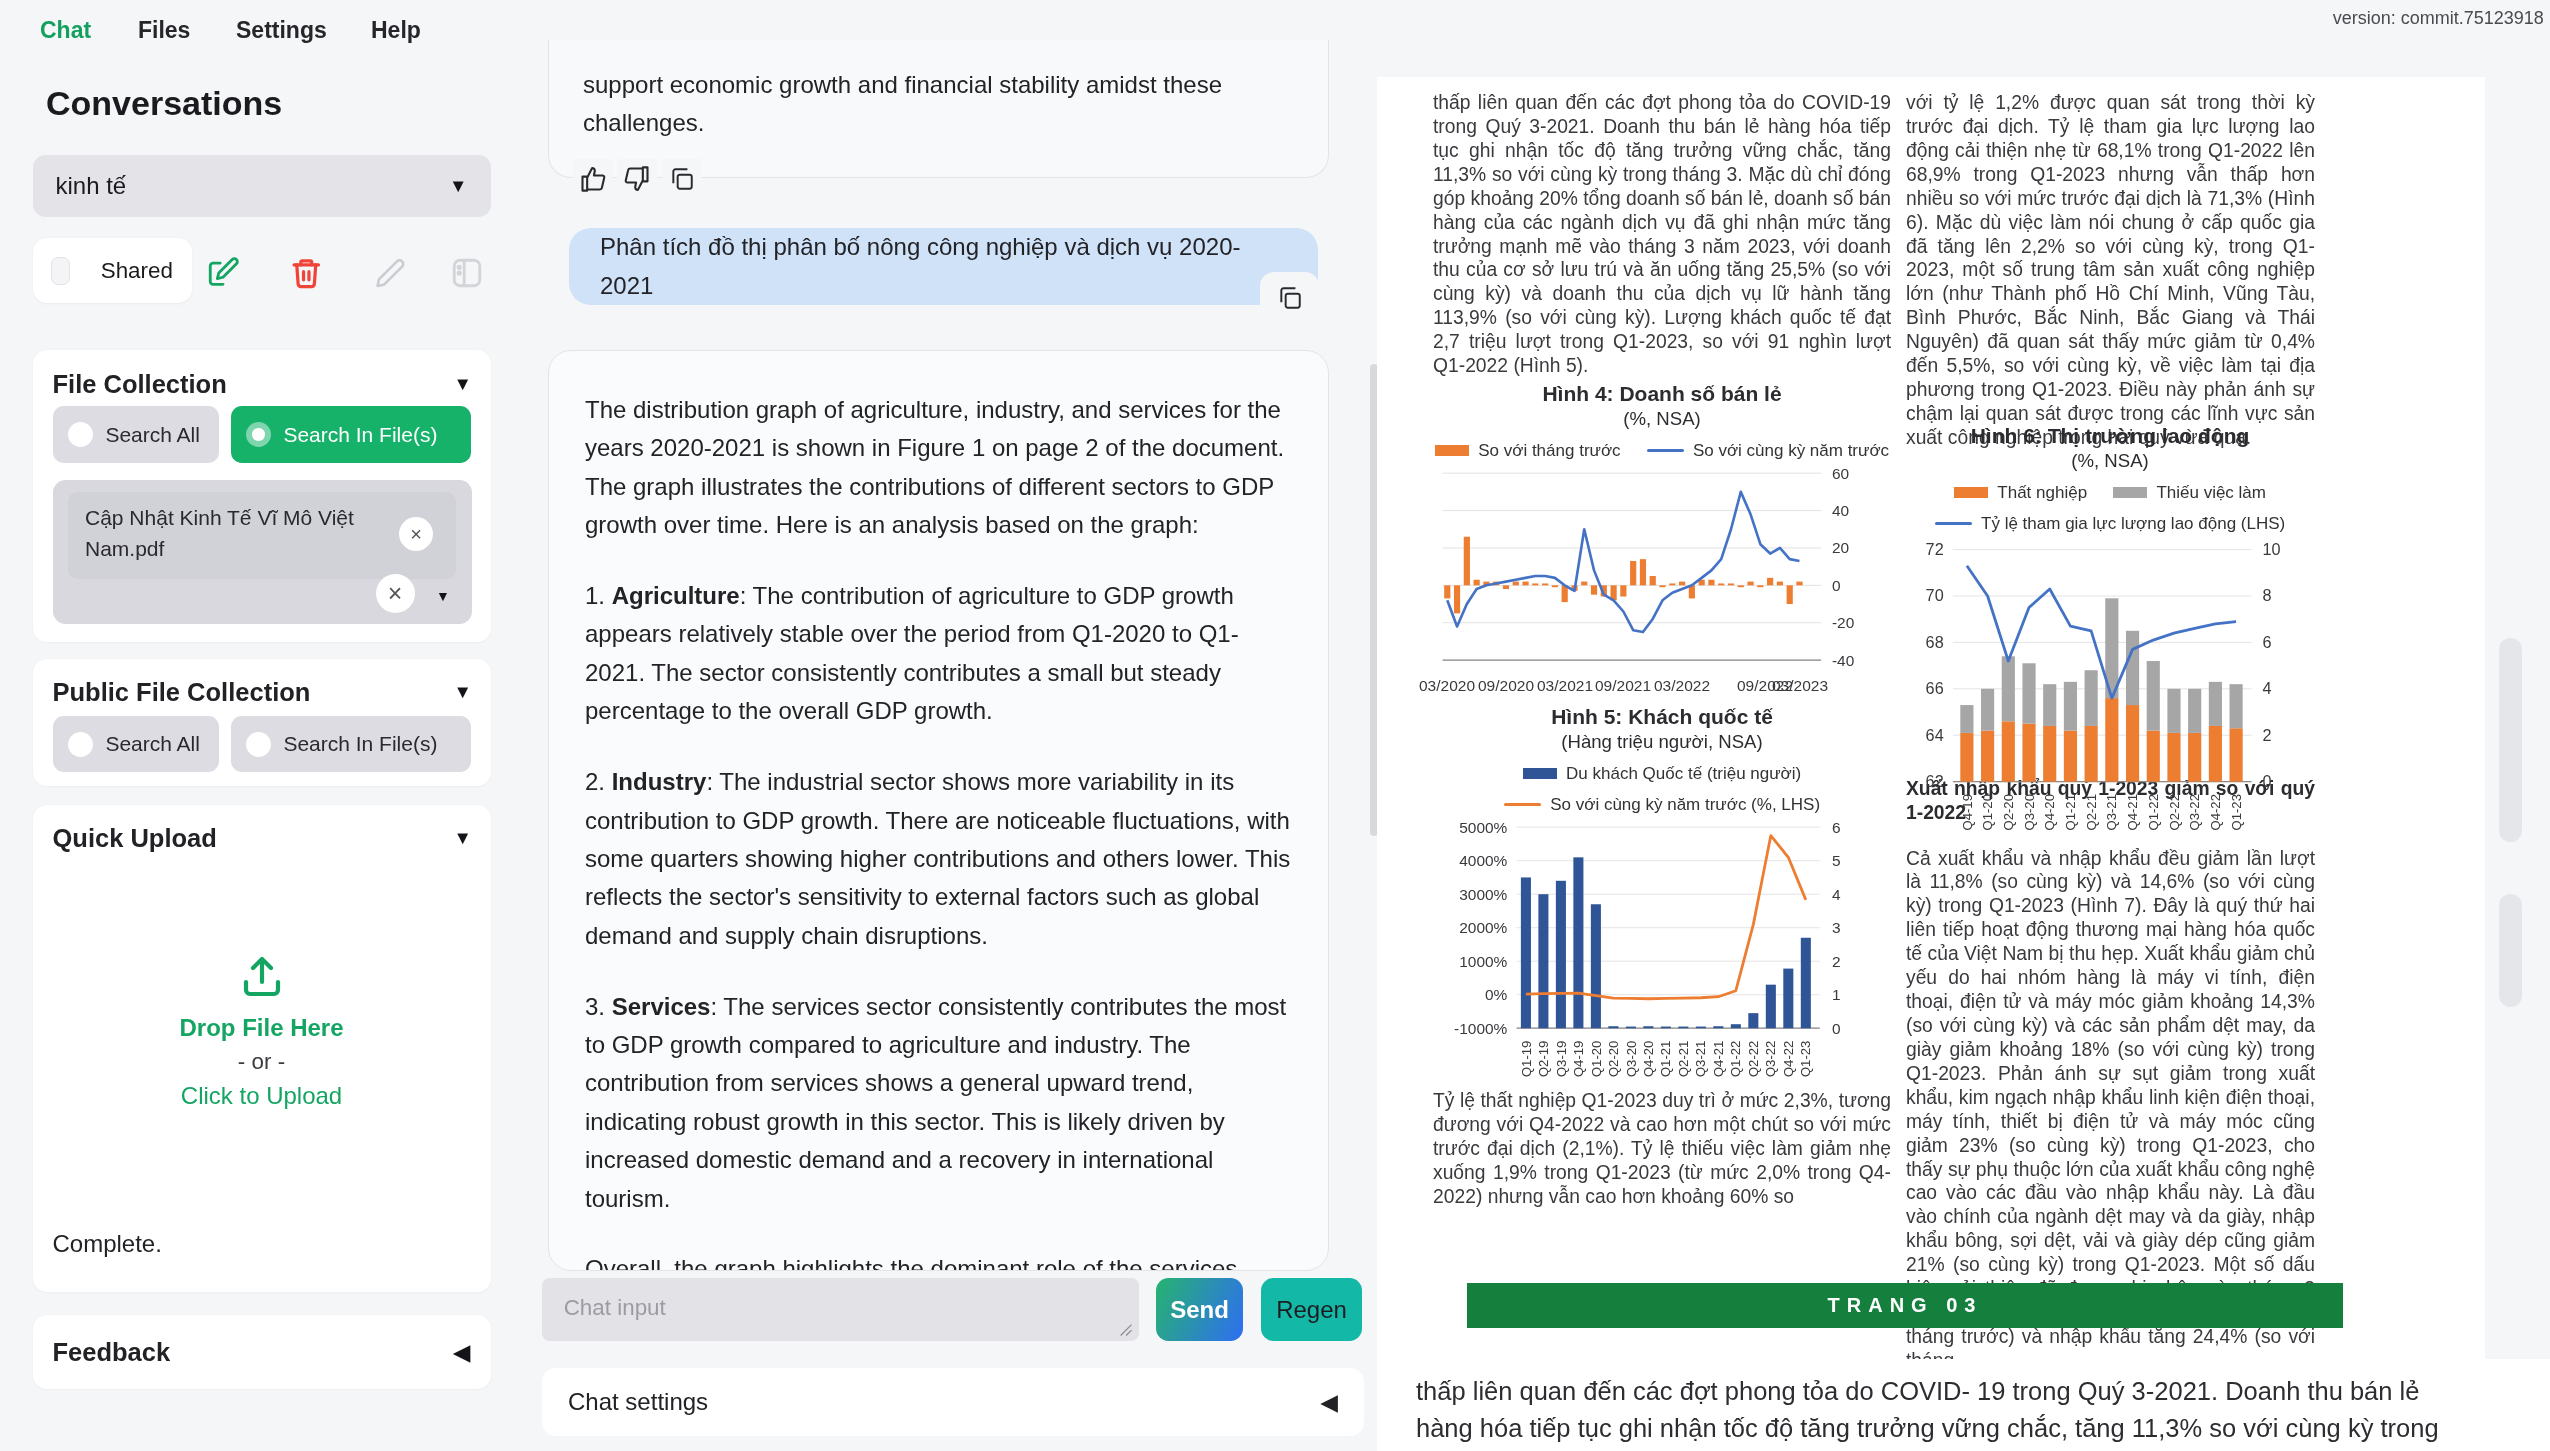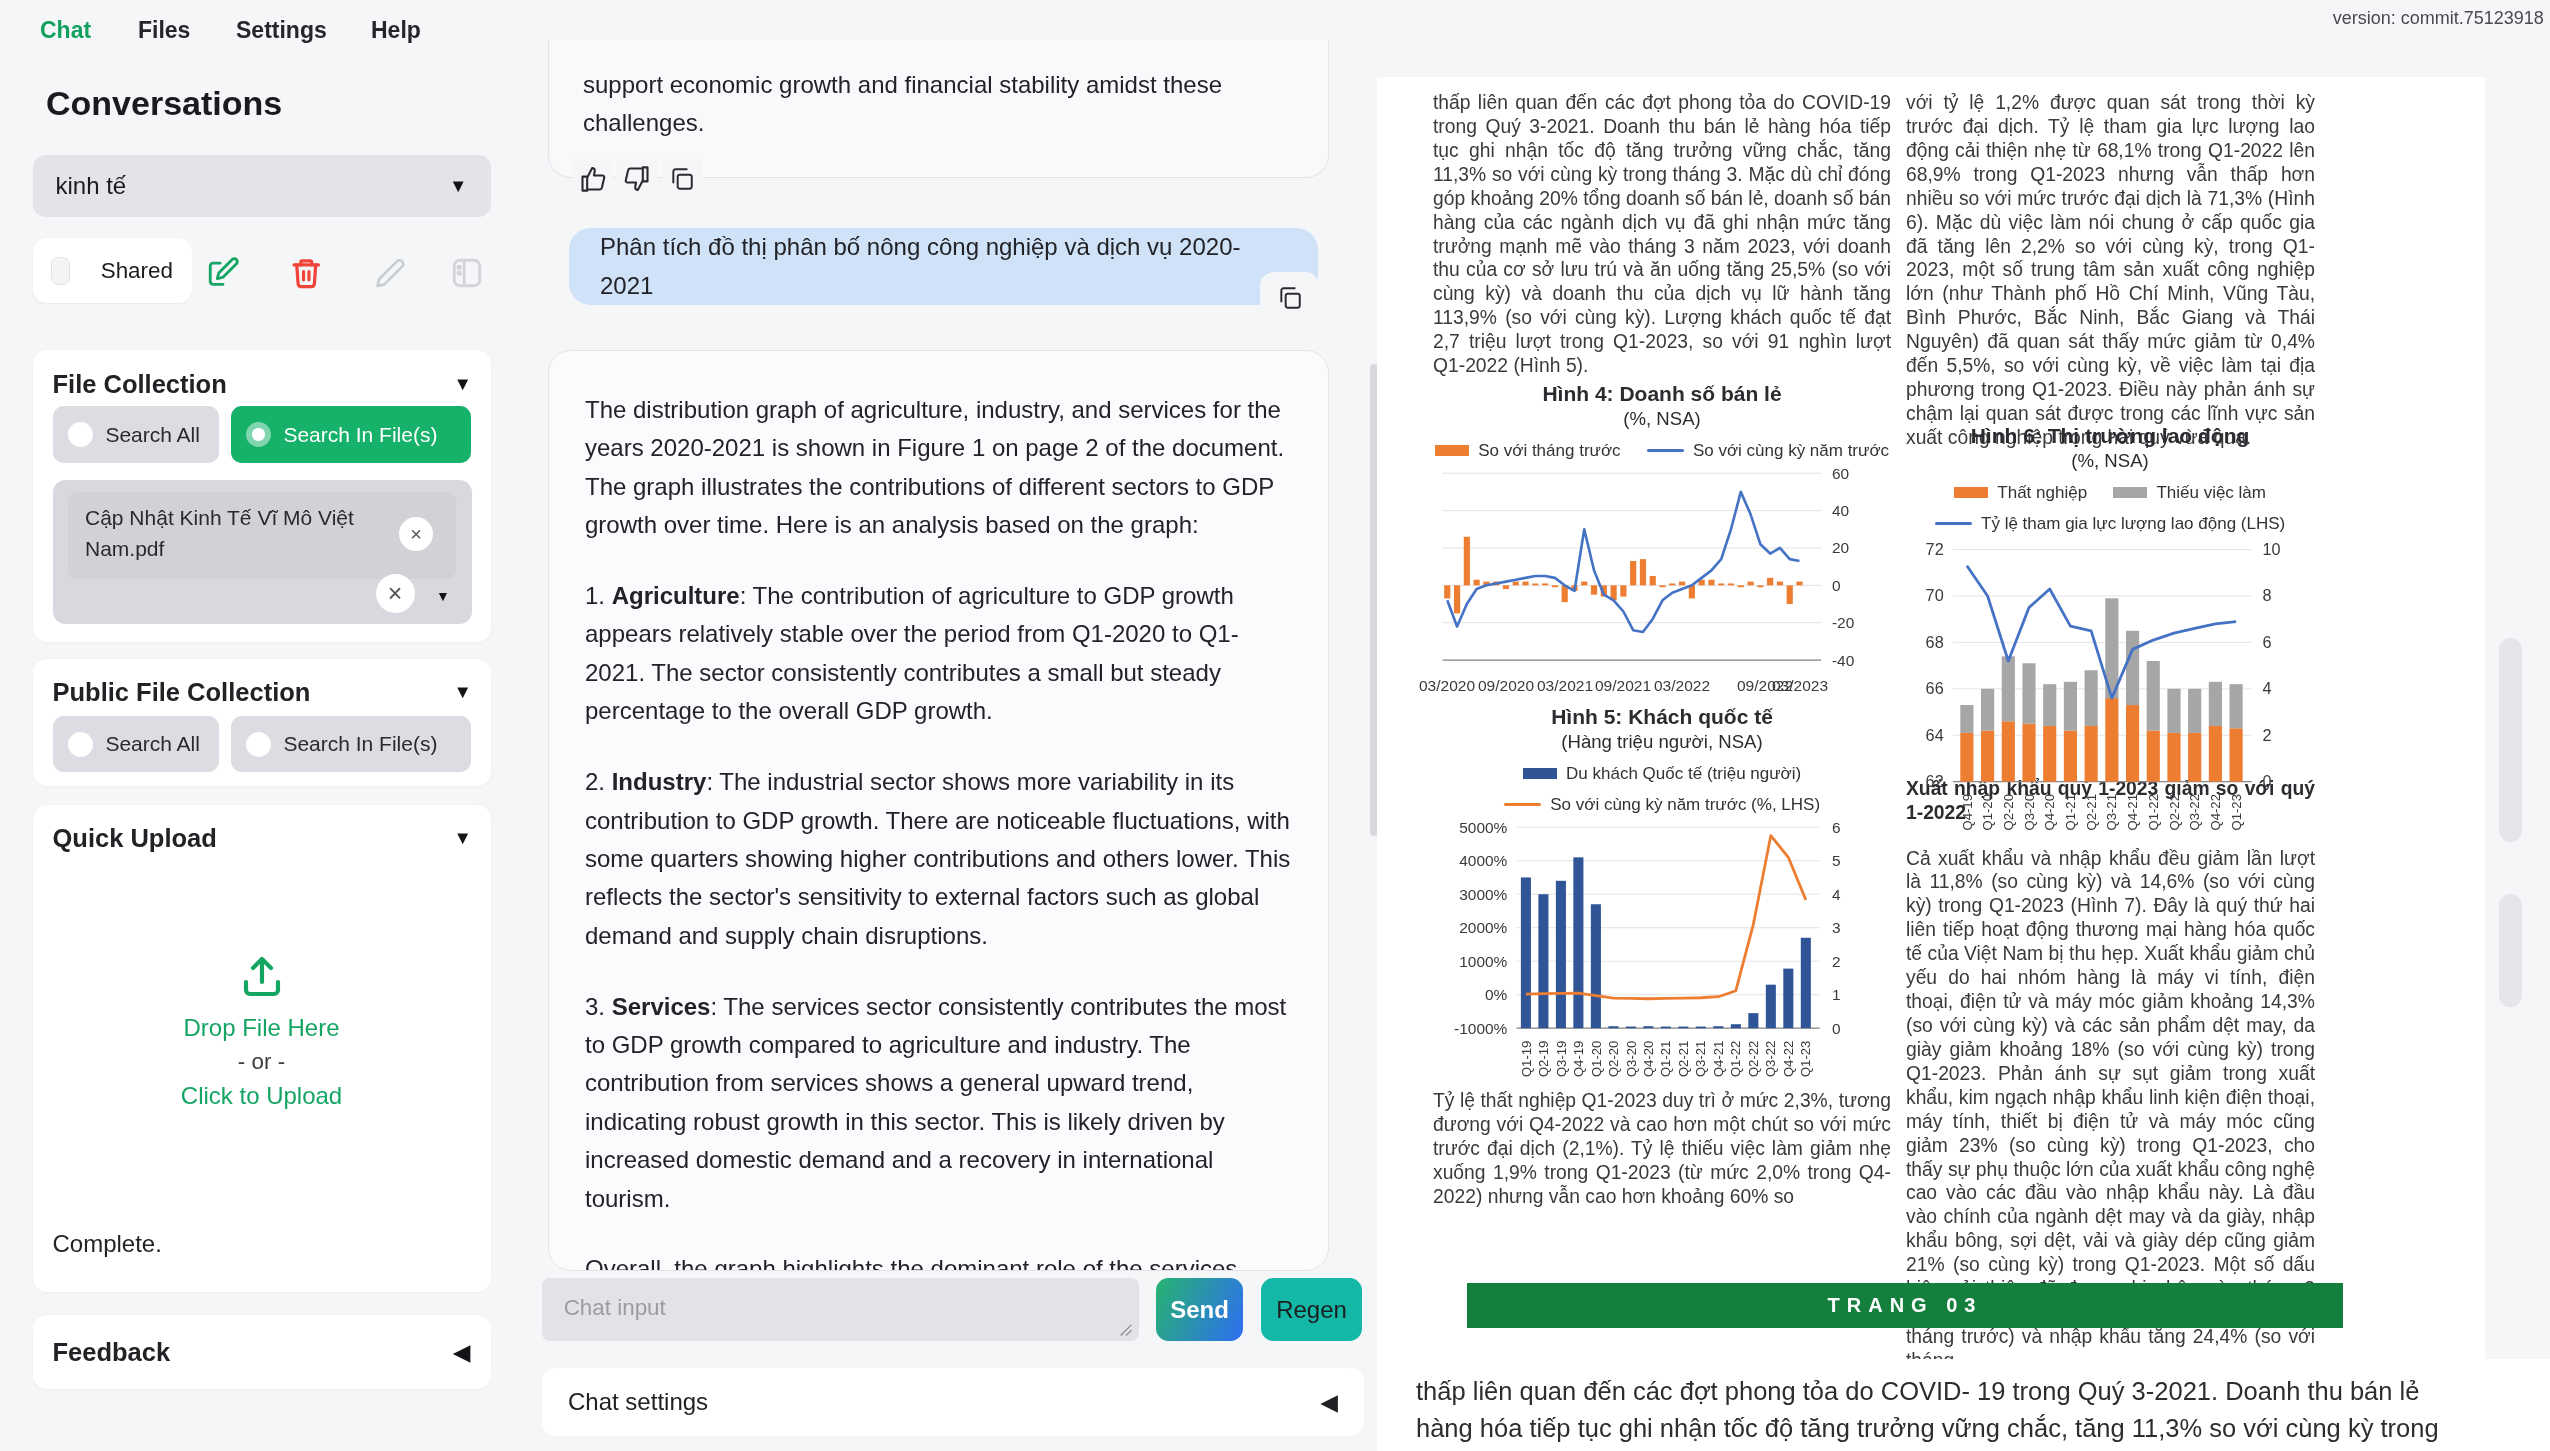--- a/index.html
+++ b/index.html
@@ -146,21 +146,21 @@
 
   <div class="card" style="left:32.5px; top:805px; width:458px; height:487px;">
     <div style="position:absolute; left:20px; top:18.6px;" class="card-title">Quick Upload</div>
     <span class="caret abs" style="right:18.6px; top:21.7px;">▼</span>
     <div class="abs" style="left:0; top:147px; width:458px; text-align:center;">
       <svg width="48" height="48" viewBox="0 0 24 24" fill="none" stroke="#15a563" stroke-width="2.1" stroke-linecap="round" stroke-linejoin="round">
           <path d="M12 15V4"></path>
           <path d="M7.5 8 12 3.5 16.5 8"></path>
           <path d="M4 15v4a2 2 0 0 0 2 2h12a2 2 0 0 0 2-2v-4"></path>
         </svg>
-      <div style="margin-top:10.8px; font-size:24px; color:#15a563;">Drop File Here</div>
+      <div style="margin-top:10.8px; font-size:24px; color:#15a563;font-weight:bold;">Drop File Here</div>
       <div style="margin-top:7.7px; font-size:22.4px; color:#3c3c40;">- or -</div>
       <div style="margin-top:6.2px; font-size:24px; color:#15a563;">Click to Upload</div>
     </div>
     <div class="abs" style="left:20px; bottom:34px; font-size:24px; color:#232327;">Complete.</div>
   </div>
 
   <div class="card" style="left:32.5px; top:1315px; width:458px; height:74px; display:flex; align-items:center; justify-content:space-between; padding:0 20px;">
     <span class="card-title">Feedback</span>
     <span style="font-size:23px; color:#141418;">◀</span>
   </div>

